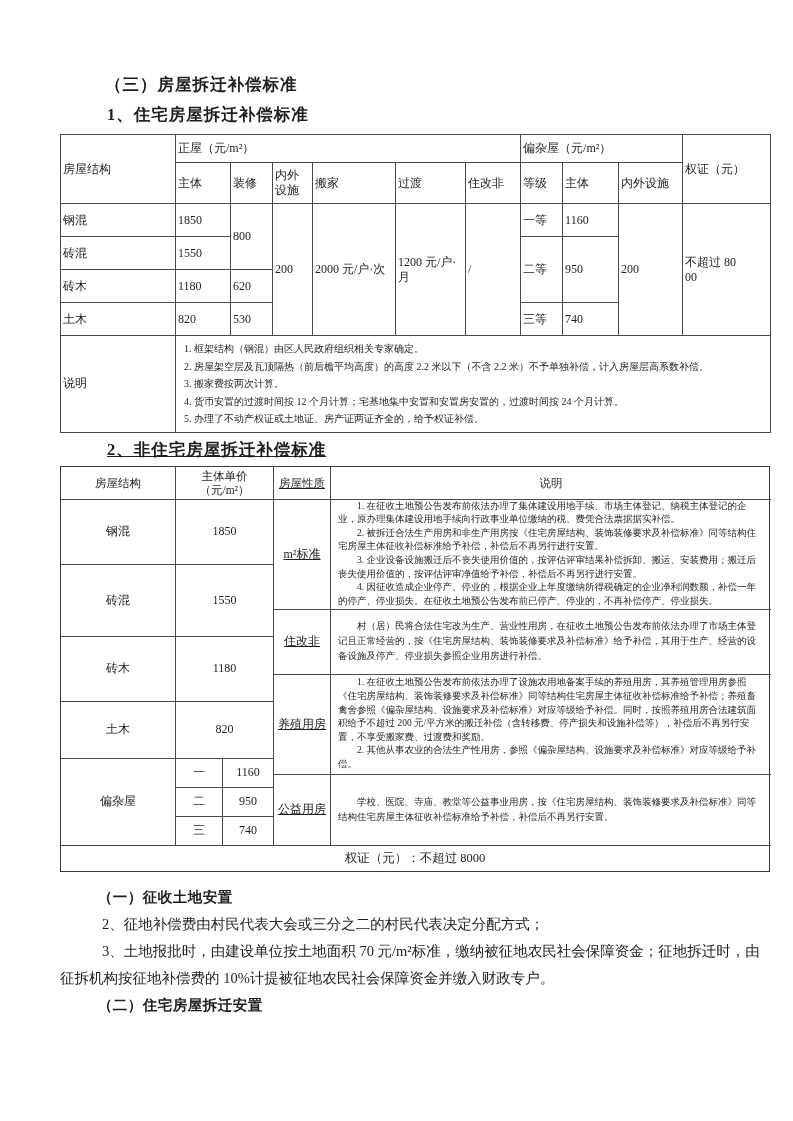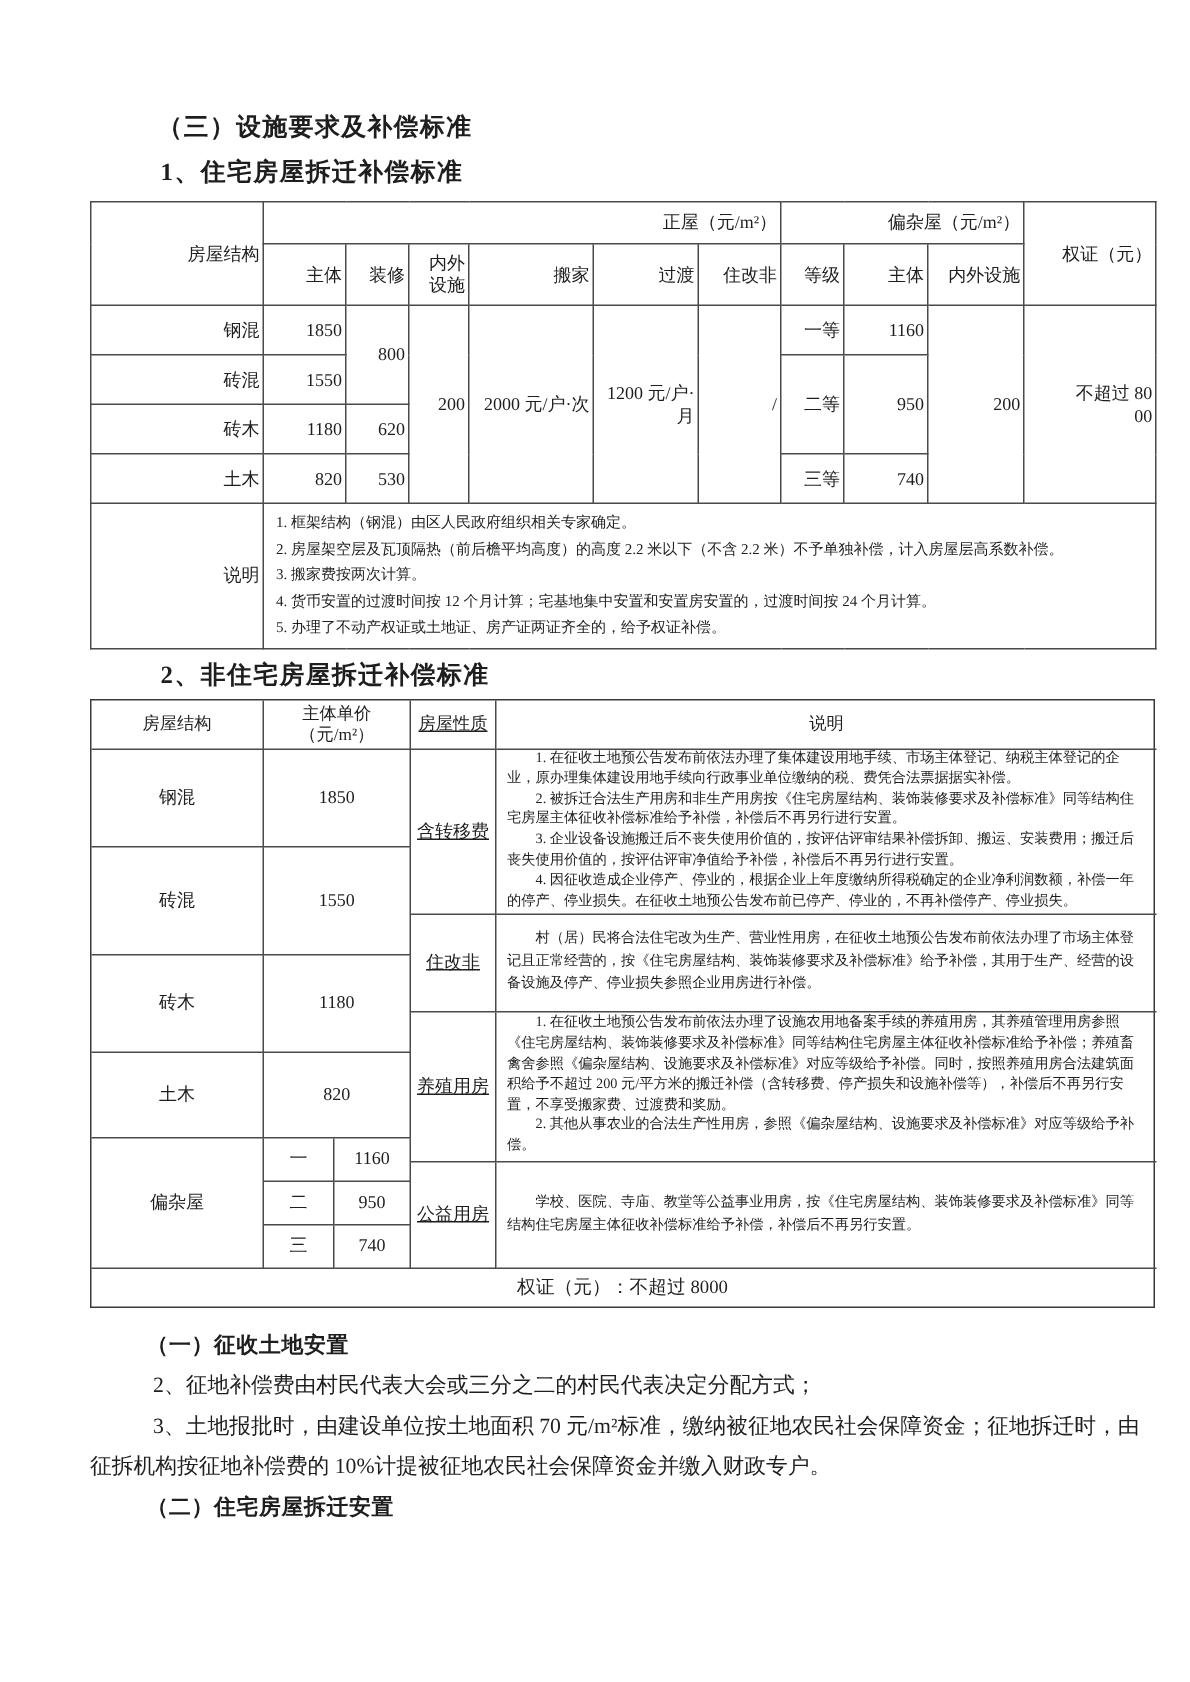--- a/index.html
+++ b/index.html
@@ -11,21 +11,21 @@
   }
   .content{width:710px;margin:0 0 0 60px;padding-top:74px;}
 
   
   .h-sec{font-size:16.5px;font-weight:bold;margin:0 0 8px 45px;letter-spacing:1px;}
   .h-tbl{font-size:16.5px;font-weight:bold;margin:0 0 8px 47px;letter-spacing:1px;}
 
   
   table.t1{border-collapse:collapse;width:710px;table-layout:fixed;}
   table.t1 td{
-    border:1px solid #4a4a4a;text-align:right;vertical-align:middle;
+    border:1px solid #4a4a4a;text-align:left;vertical-align:middle;
     font-size:12px;line-height:15px;padding:1px 2px;box-sizing:border-box;
     word-break:break-all;
   }
   table.t1{border:1.5px solid #3a3a3a;}
   .t1 .hr1 td{height:28px;}
   .t1 .hr2 td{height:41px;}
   .t1 .dr td{height:33px;}
   .t1 .nr td{height:92px;}
   .notes-cell{text-align:left !important;padding:4px 8px !important;}
   .notes-cell p{margin:0;font-size:10px;line-height:17.5px;white-space:nowrap;overflow:hidden;}
@@ -58,21 +58,21 @@
   .sec5{margin-top:12px;font-size:14.5px;line-height:27px;}
   .sec5 p{margin:0;text-indent:2.6em;}
   .sec5 p.body{text-indent:2.9em;}
   .sec5 p.bold{font-weight:bold;letter-spacing:0.5px;}
 </style>
 </head>
 <body>
 
 <div class="content">
 
-  <div class="h-sec">（三）设施要求及补偿标准</div>
+  <div class="h-sec">（三）房屋拆迁补偿标准</div>
   <div class="h-tbl">1、住宅房屋拆迁补偿标准</div>
 
   <table class="t1">
     <colgroup>
       <col style="width:115px">
         <col style="width:55px">
         <col style="width:42px">
         <col style="width:40px">
       <col style="width:83px">
         <col style="width:70px">
@@ -137,21 +137,21 @@
         <p>1. 框架结构（钢混）由区人民政府组织相关专家确定。</p>
         <p>2. 房屋架空层及瓦顶隔热（前后檐平均高度）的高度 2.2 米以下（不含 2.2 米）不予单独补偿，计入房屋层高系数补偿。</p>
         <p>3. 搬家费按两次计算。</p>
         <p>4. 货币安置的过渡时间按 12 个月计算；宅基地集中安置和安置房安置的，过渡时间按 24 个月计算。</p>
         <p>5. 办理了不动产权证或土地证、房产证两证齐全的，给予权证补偿。</p>
       </td>
     </tr>
   </tbody>
     </table>
 
-  <div class="h-tbl" style="margin-top:6px;margin-bottom:5px;">2、非住宅房屋拆迁补偿标准</div>
+  <div class="h-tbl" style="margin-top:6px;margin-bottom:5px;text-decoration:underline;">2、非住宅房屋拆迁补偿标准</div>
 
   <div class="t2">
     <div class="t2-main">
 
       <div class="t2-left">
         <div class="row">
           <div class="cell struct hdr">房屋结构</div>
           <div class="cell price hdr">
             <div>
                 <div>主体单价</div>
@@ -193,21 +193,21 @@
           </div>
         </div>
       </div>
 
       <div class="t2-right">
         <div class="row">
           <div class="cell nature hdr">房屋性质</div>
           <div class="cell desc hdr" style="justify-content:center;text-align:center;">说明</div>
         </div>
         <div class="row" style="height:110px">
-          <div class="cell nature" style="height:110px">含转移费</div>
+          <div class="cell nature" style="height:110px">m²标准</div>
           <div class="cell desc" style="height:110px">
             <div class="desc-body">
               <p>1. 在征收土地预公告发布前依法办理了集体建设用地手续、市场主体登记、纳税主体登记的企业，原办理集体建设用地手续向行政事业单位缴纳的税、费凭合法票据据实补偿。</p>
               <p>2. 被拆迁合法生产用房和非生产用房按《住宅房屋结构、装饰装修要求及补偿标准》同等结构住宅房屋主体征收补偿标准给予补偿，补偿后不再另行进行安置。</p>
               <p>3. 企业设备设施搬迁后不丧失使用价值的，按评估评审结果补偿拆卸、搬运、安装费用；搬迁后丧失使用价值的，按评估评审净值给予补偿，补偿后不再另行进行安置。</p>
               <p>4. 因征收造成企业停产、停业的，根据企业上年度缴纳所得税确定的企业净利润数额，补偿一年的停产、停业损失。在征收土地预公告发布前已停产、停业的，不再补偿停产、停业损失。</p>
             </div>
           </div>
         </div>
         <div class="row" style="height:65px">

